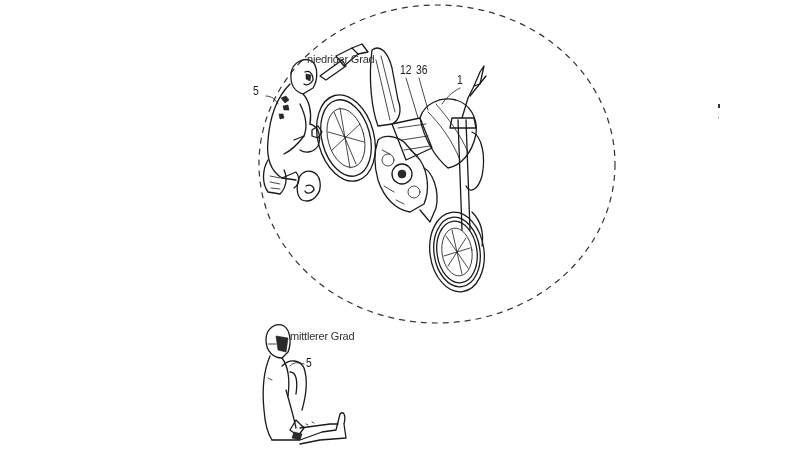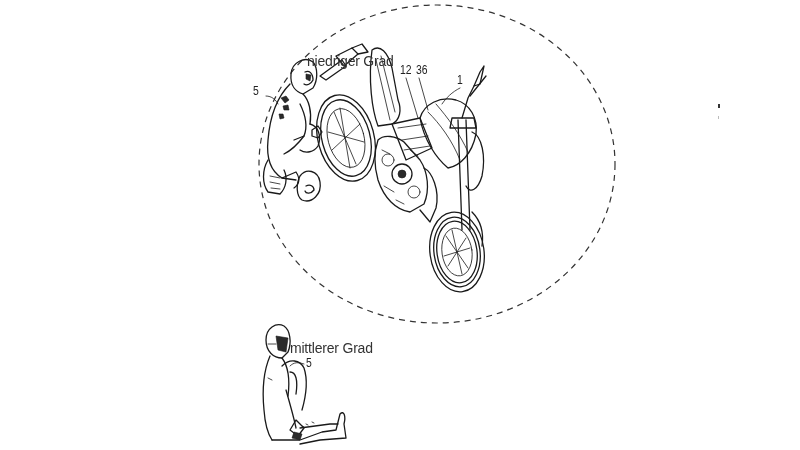--- a/index.html
+++ b/index.html
@@ -1,19 +1,19 @@
 <!DOCTYPE html>
 <html><head>
   <meta charset="utf-8">
   <style>
     html, body { margin: 0; padding: 0; background: #ffffff; }
     body { width: 800px; height: 450px; overflow: hidden; position: relative; font-family: "Liberation Sans", sans-serif; }
     .canvas { position: absolute; left: 0; top: 0; width: 800px; height: 450px; }
     .label { position: absolute; color: #222; font-family: "Liberation Sans", sans-serif; white-space: nowrap; }
-    .caption { font-size: 14px; letter-spacing: -0.2px; color: #333; }
+    .caption { font-size: 11px; letter-spacing: -0.2px; color: #333; }
     .refnum { font-size: 13px; color: #222; font-family: "Liberation Sans Narrow", "Liberation Sans", sans-serif; transform: scaleX(0.8); transform-origin: left top; }
     svg .ink { fill: none; stroke: #1a1a1a; stroke-width: 1.3; stroke-linecap: round; stroke-linejoin: round; }
     svg .thin { fill: none; stroke: #1a1a1a; stroke-width: 0.8; stroke-linecap: round; }
     svg .dark { fill: #2a2a2a; stroke: #1a1a1a; stroke-width: 0.6; }
     svg .dash { fill: none; stroke: #333; stroke-width: 1.2; stroke-dasharray: 6 5; }
   </style>
 </head>
 <body>
 
 <div class="canvas">
@@ -129,15 +129,15 @@
     </g>
   </svg>
 
   
   <span class="label caption" style="left:307px; top:53px;">niedriger Grad</span>
   <span class="label refnum" style="left:253px; top:83px;">5</span>
   <span class="label refnum" style="left:400px; top:62px;">12</span>
   <span class="label refnum" style="left:416px; top:62px;">36</span>
   <span class="label refnum" style="left:457px; top:72px;">1</span>
 
-  <span class="label caption" style="left:290px; top:340px;">mittlerer Grad</span>
+  <span class="label caption" style="left:290px; top:330px;">mittlerer Grad</span>
   <span class="label refnum" style="left:306px; top:355px;">5</span>
 </div>
 
 </body></html>

